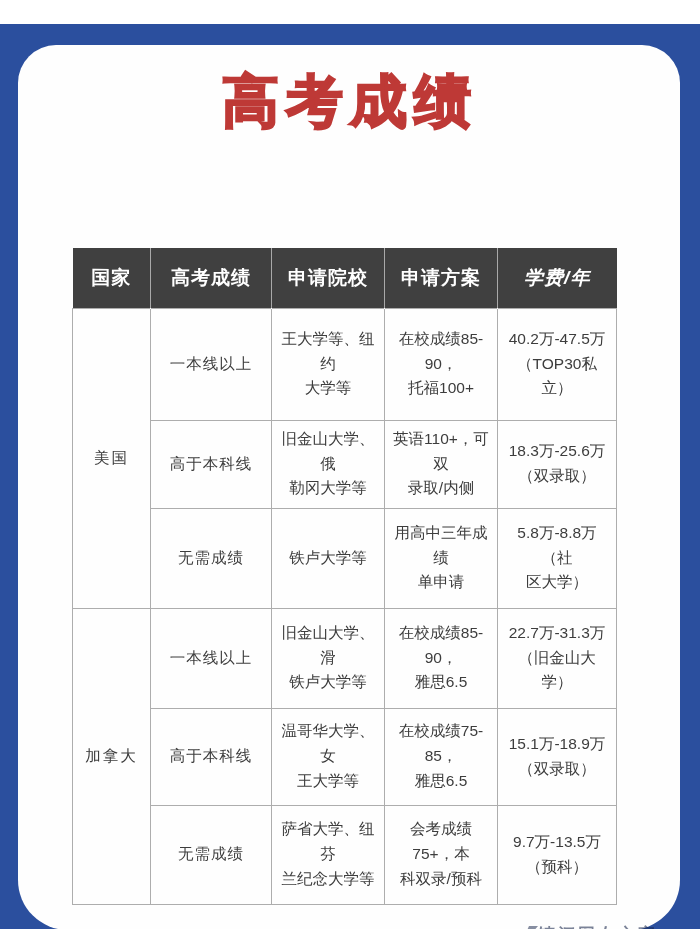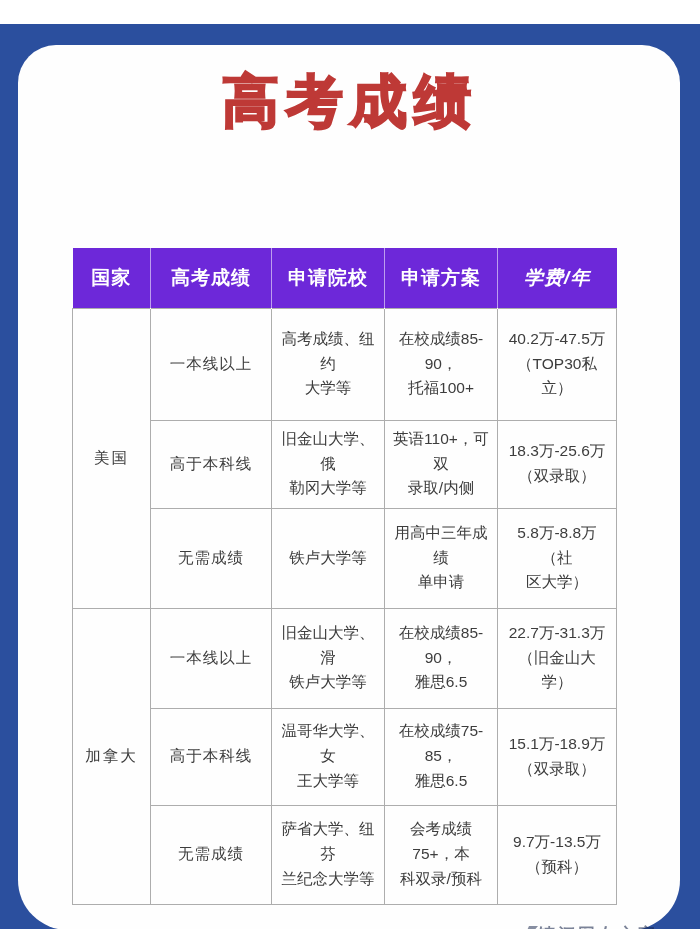--- a/index.html
+++ b/index.html
@@ -43,21 +43,21 @@
   }
   table.adm {
     position: absolute;
     left: 72px; top: 224px;
     width: 544px;
     border-collapse: collapse;
     table-layout: fixed;
   }
   table.adm thead tr { height: 60px; }
   table.adm th {
-    background: #6d28d9;
+    background: #404040;
     color: #FFFFFF;
     font-size: 19px;
     font-weight: bold;
     letter-spacing: 1px;
     border: none;
     border-right: 1.5px solid rgba(255,255,255,0.55);
     padding: 0;
   }
   table.adm th:last-child { border-right: none; font-style: italic; }
   table.adm td {
@@ -124,21 +124,21 @@
         <th>高考成绩</th>
         <th>申请院校</th>
         <th>申请方案</th>
         <th>学费/年</th>
       </tr>
     </thead>
     <tbody>
       <tr>
         <td class="country" rowspan="3">美国</td>
         <td class="score">一本线以上</td>
-        <td>高考成绩、纽约
+        <td>王大学等、纽约
 大学等</td>
         <td>在校成绩85-90，
 托福100+</td>
         <td>40.2万-47.5万
 （TOP30私立）</td>
       </tr>
       <tr>
         <td class="score">高于本科线</td>
         <td>旧金山大学、俄
 勒冈大学等</td>

